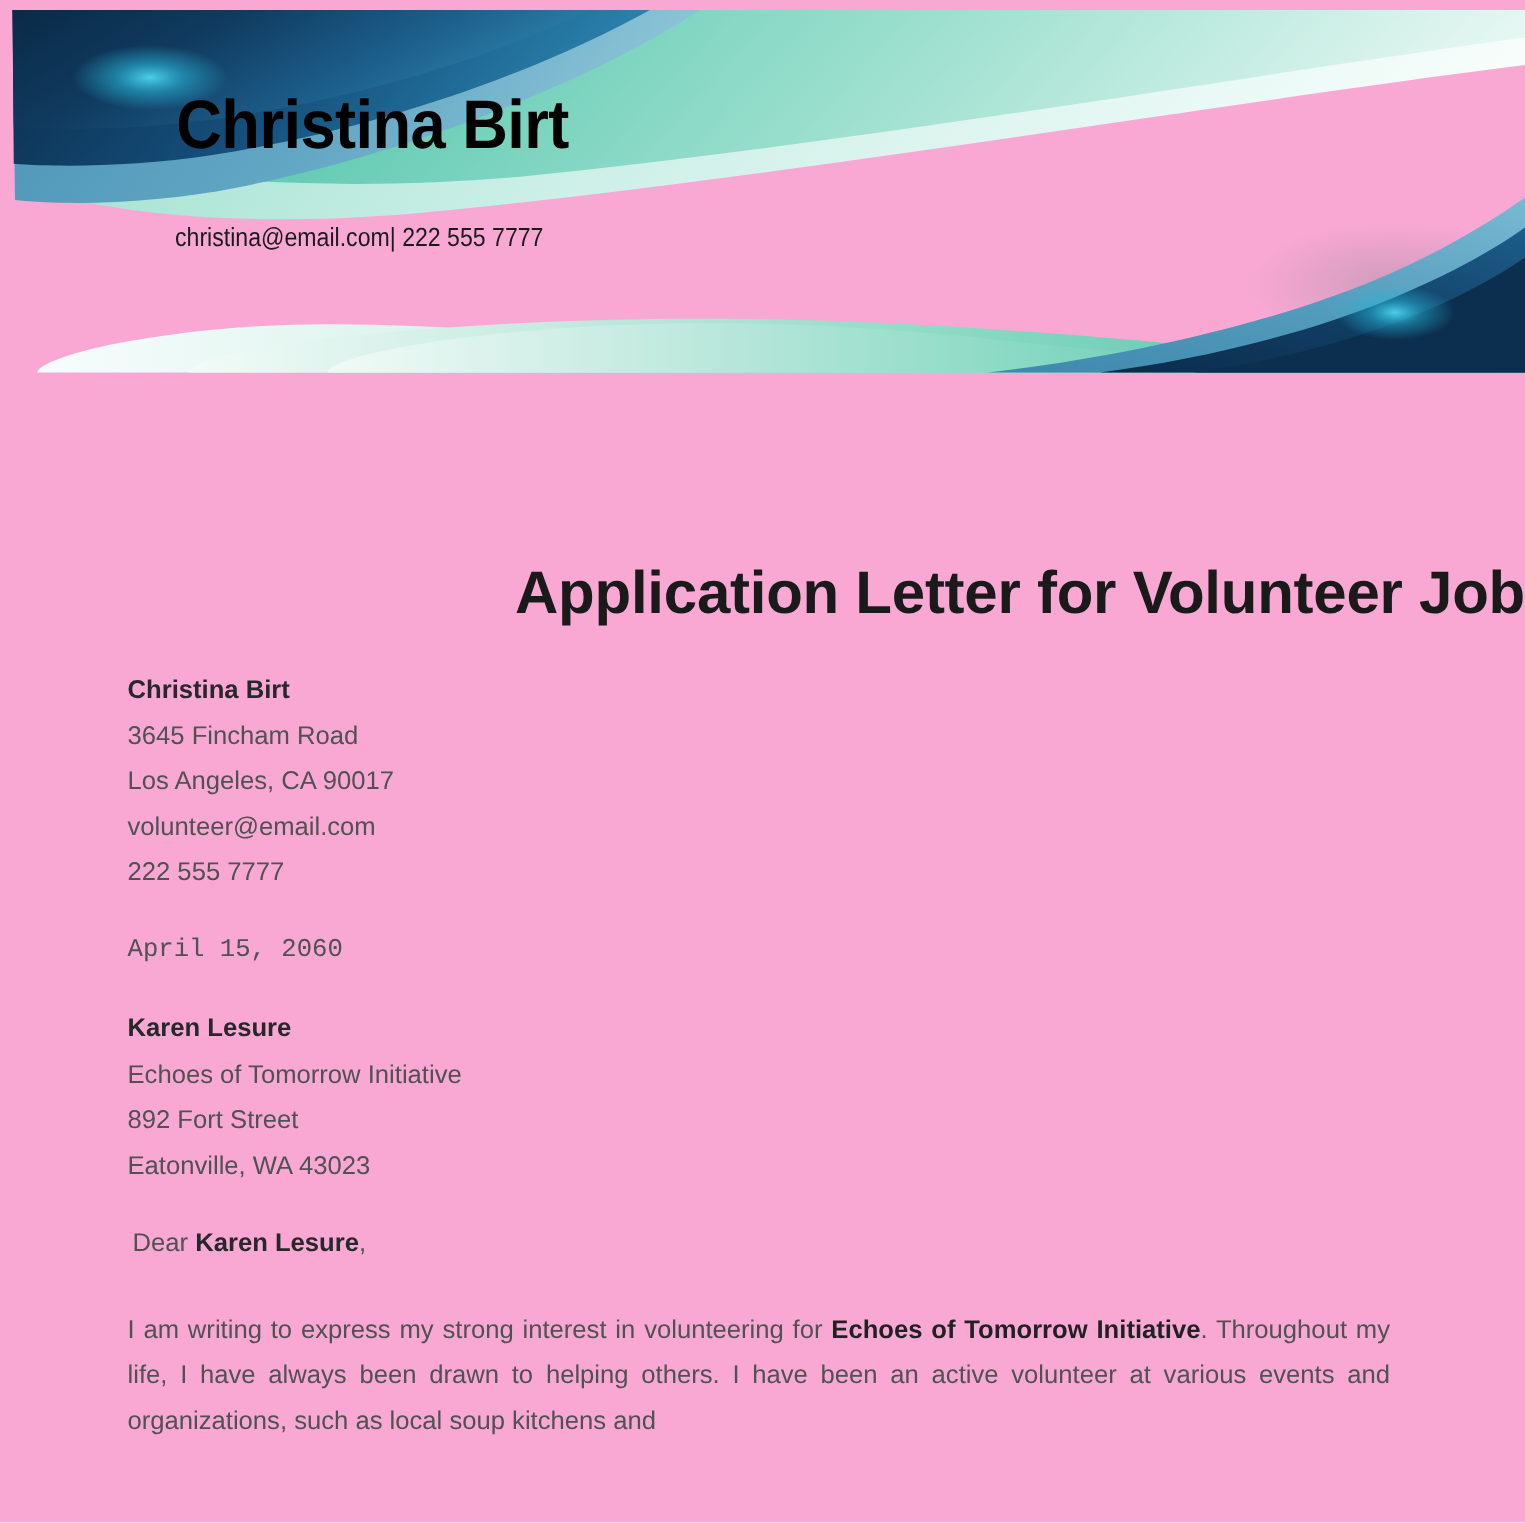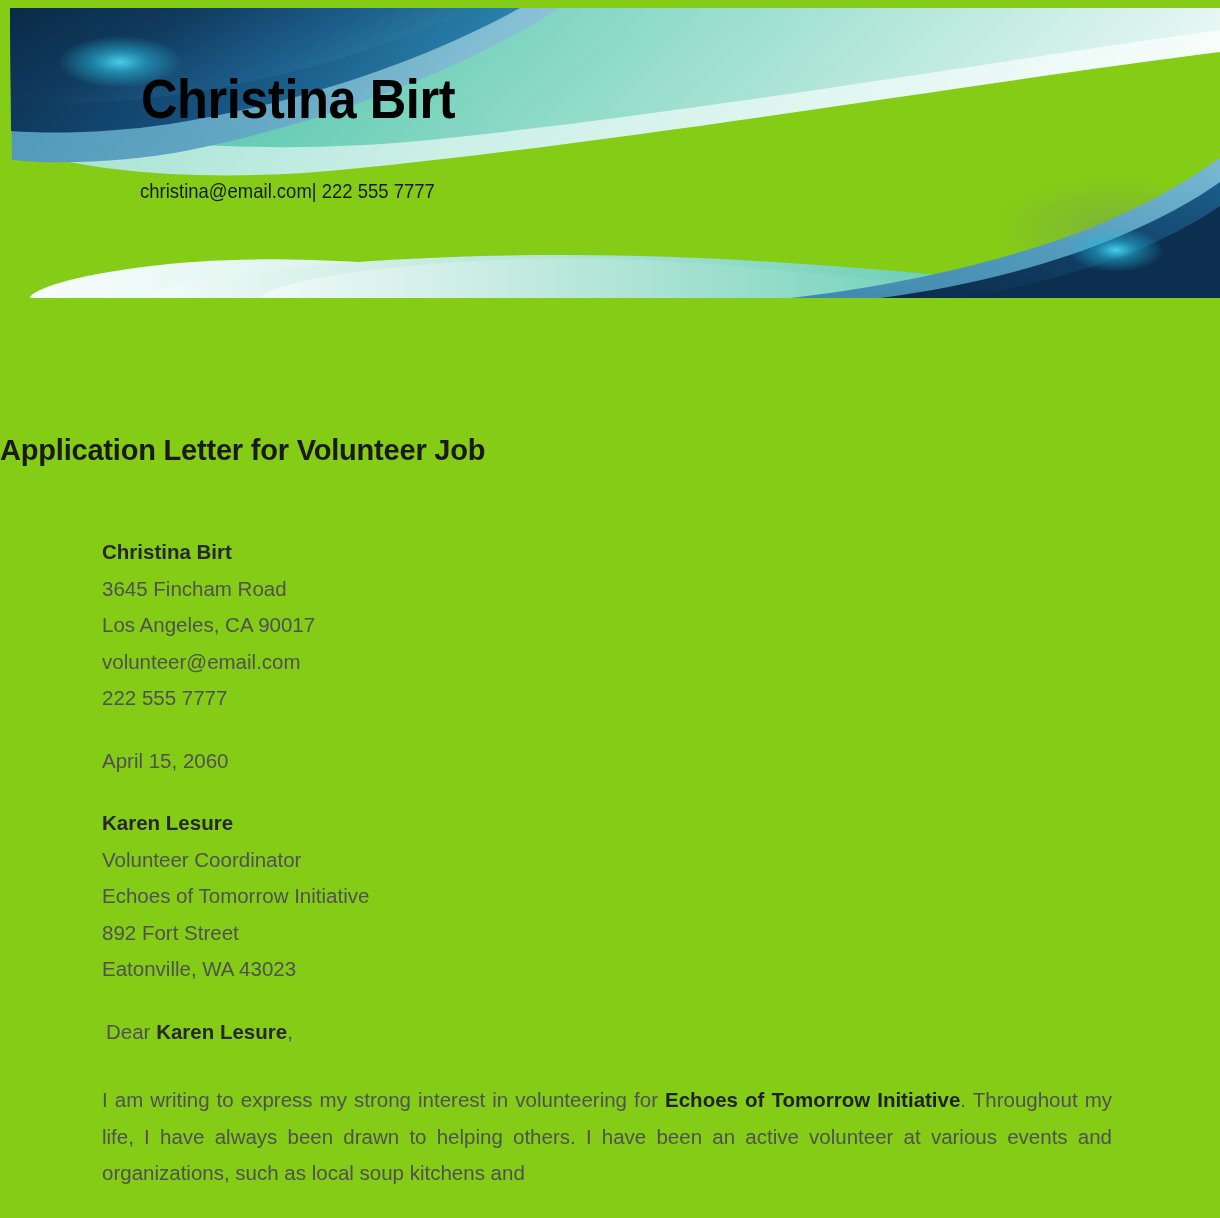--- a/index.html
+++ b/index.html
@@ -10,21 +10,21 @@
   }
   body {
     font-family: "Liberation Sans", sans-serif;
     -webkit-font-smoothing: antialiased;
   }
 
   .page {
     position: relative;
     width: 1220px;
     height: 1218px;
-    background: #84cc16;
+    background: #f9a8d4;
     overflow: hidden;
   }
 
   
   .letterhead {
     position: absolute;
     left: 0;
     top: 0;
     width: 1220px;
     height: 300px;
@@ -64,23 +64,23 @@
     transform-origin: left center;
     white-space: nowrap;
   }
 
   
   .doc-title {
     position: absolute;
     left: 0;
     top: 415px;
     width: 1220px;
-    text-align: left;
+    text-align: right;
     font-family: "Liberation Sans", sans-serif;
-    font-size: 29px;
+    font-size: 48px;
     font-weight: 700;
     color: #1a1a1a;
     letter-spacing: -0.2px;
   }
 
   
   .body-wrap {
     position: absolute;
     left: 102px;
     top: 534px;
@@ -88,21 +88,21 @@
     font-size: 20.5px;
     line-height: 36.5px;
     color: #4f5153;
     font-family: "Liberation Sans", sans-serif;
   }
 
   .block { margin: 0 0 26px 0; }
   .block .line { display: block; white-space: nowrap; }
   .block .line.b { font-weight: 700; color: #26282b; }
 
-  .date-line { margin: 0 0 26px 0; }
+  .date-line { margin: 0 0 26px 0; font-family: Liberation Mono, monospace; }
 
   .salutation { margin: 0 0 32px 4px; }
   .salutation b { font-weight: 700; color: #26282b; }
 
   .para {
     margin: 0;
     text-align: justify;
     text-justify: inter-word;
   }
   .para b { font-weight: 700; color: #1f2123; }
@@ -237,21 +237,20 @@
       <span class="line">3645 Fincham Road</span>
       <span class="line">Los Angeles, CA 90017</span>
       <span class="line">volunteer@email.com</span>
       <span class="line">222 555 7777</span>
     </div>
 
     <div class="date-line">April 15, 2060</div>
 
     <div class="block">
       <span class="line b">Karen Lesure</span>
-      <span class="line">Volunteer Coordinator</span>
       <span class="line">Echoes of Tomorrow Initiative</span>
       <span class="line">892 Fort Street</span>
       <span class="line">Eatonville, WA 43023</span>
     </div>
 
     <div class="salutation">
       <span>Dear </span><b>Karen Lesure</b><span>,</span>
     </div>
 
     <p class="para">

